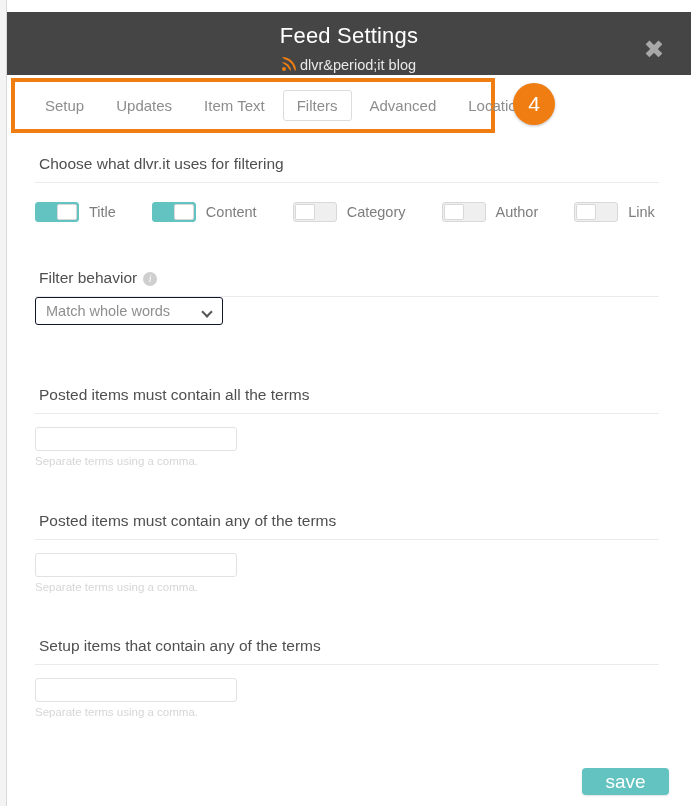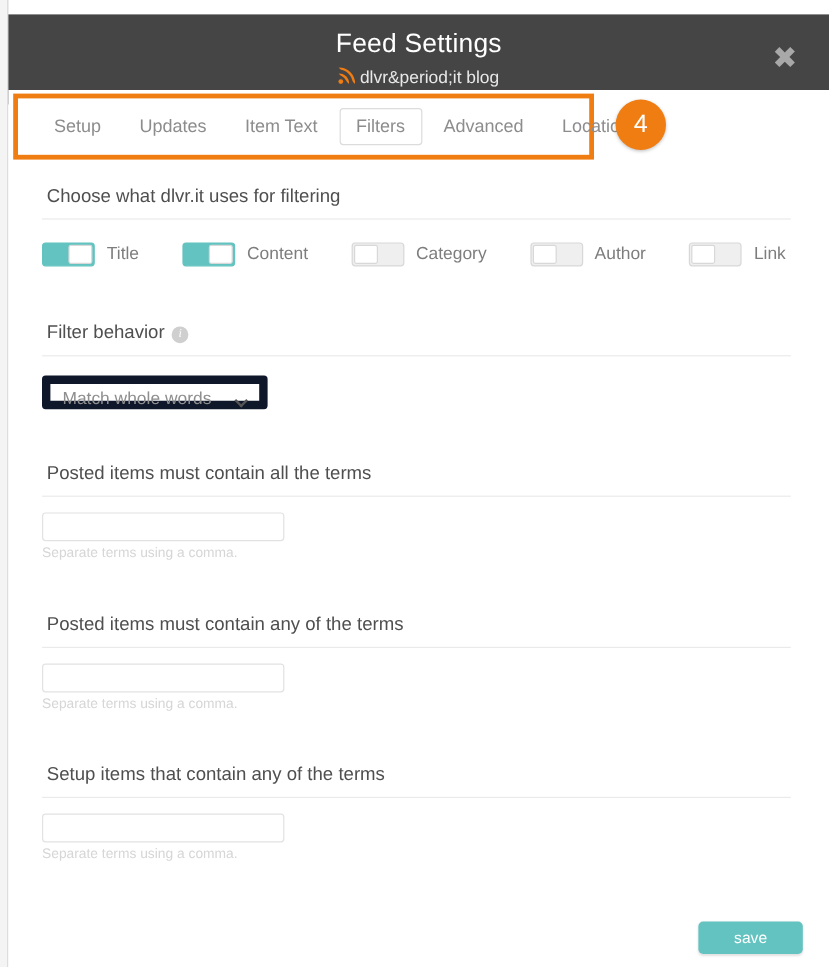--- a/index.html
+++ b/index.html
@@ -220,23 +220,22 @@
     font-style: italic;
     font-family: "Liberation Serif", serif;
     vertical-align: 1px;
     margin-left: 6px;
     cursor: pointer;
   }
 
   
   .select-box {
     position: relative;
-    margin-top: 16px;
     width: 188px; height: 28px;
-    border: 7px solid #0f172a;
+    border: 1px solid #0f172a;
     border-radius: 3px;
     background: #ffffff;
     cursor: pointer;
   }
   .select-value {
     position: absolute;
     left: 10px; top: 0;
     line-height: 26px;
     color: #8e8e8e;
     font-size: 14.5px;
@@ -271,21 +270,21 @@
 
   
   .save-btn {
     position: absolute;
     left: 575px; top: 693px;
     width: 87px; height: 27px;
     background: #62c3c0;
     color: #ffffff;
     border: none;
     border-radius: 4px;
-    font-size: 13px;
+    font-size: 19px;
     font-family: "Liberation Sans", sans-serif;
     cursor: pointer;
     box-shadow: 0 1px 2px rgba(0,0,0,0.12);
   }
 </style>
 </head>
 <body>
 
 <div id="page">
 

